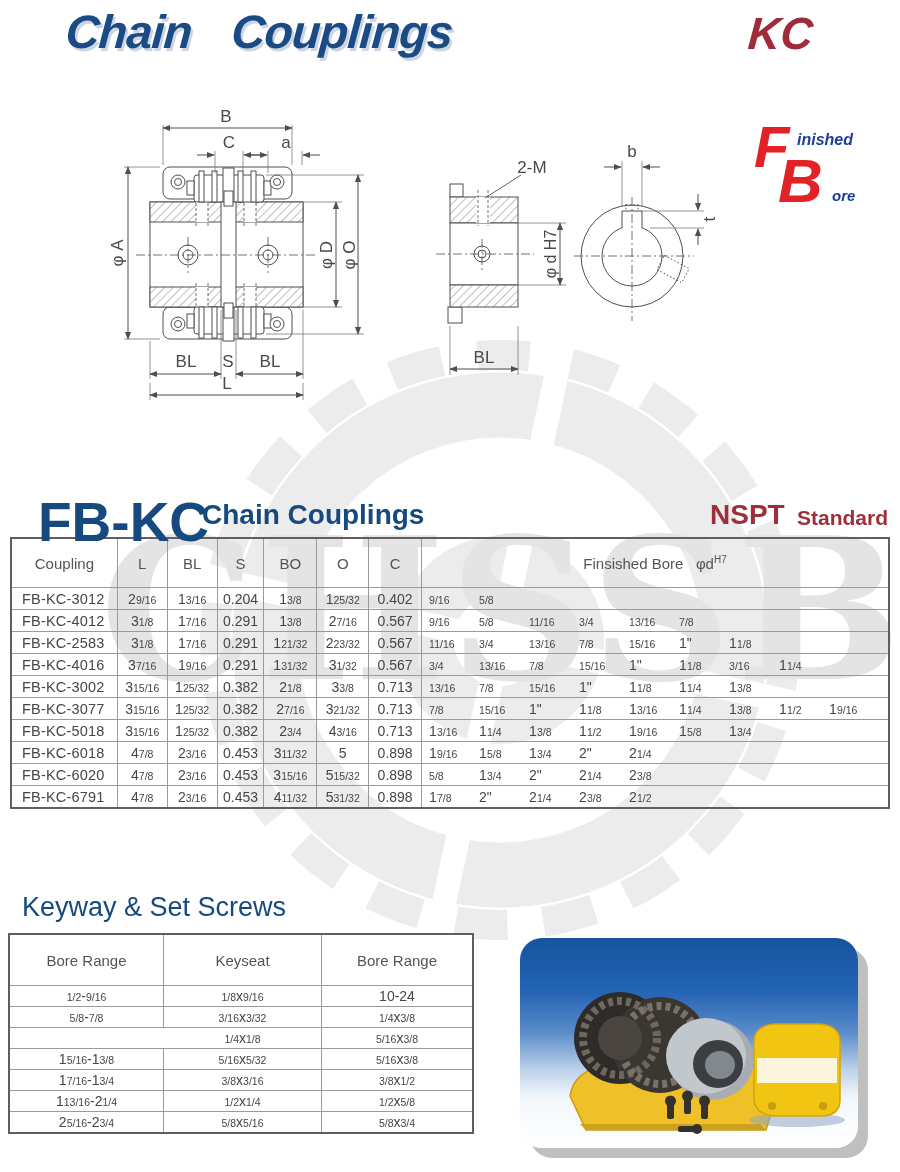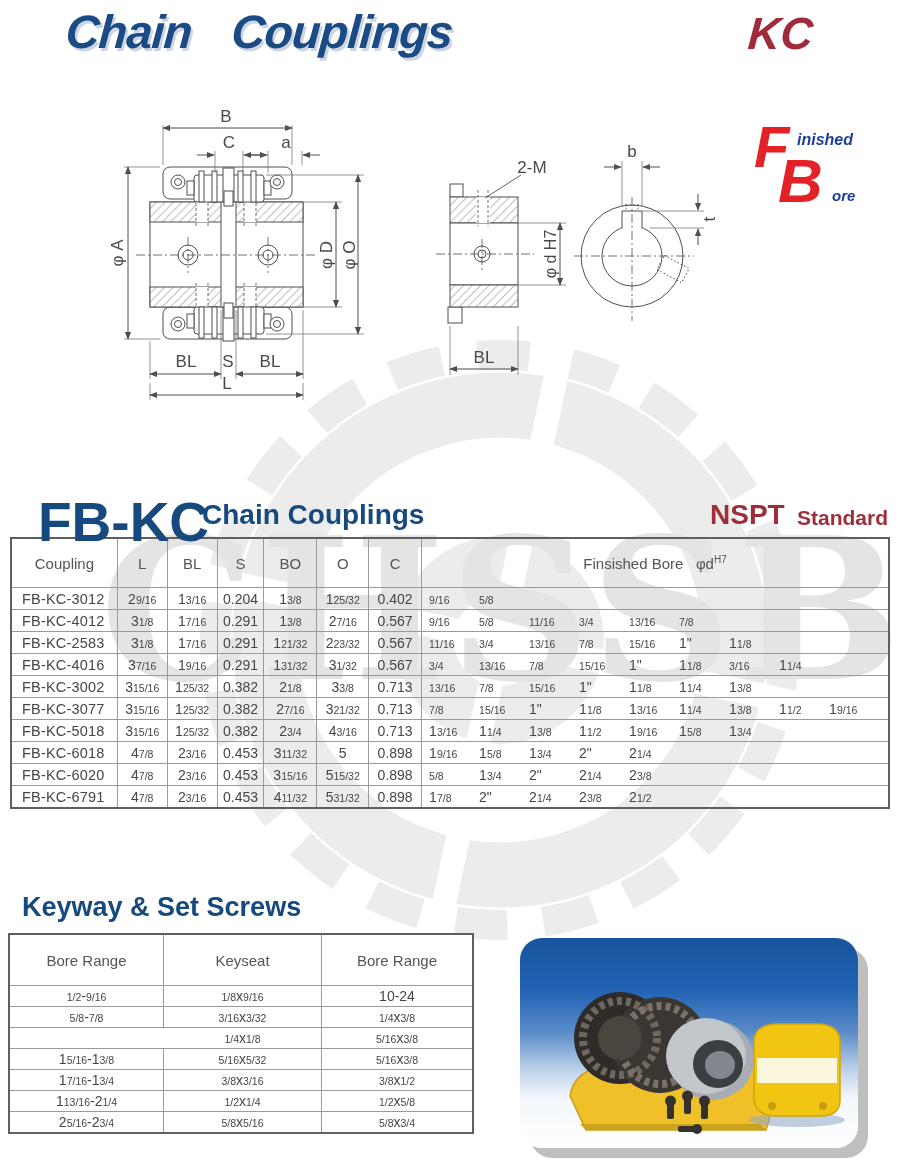--- a/index.html
+++ b/index.html
@@ -23,21 +23,21 @@
   .fb span{position:absolute;line-height:1;font-style:italic;}
   .fb .f{left:6px;top:0;font-size:58px;font-weight:900;color:#e32228;}
   .fb .in{left:49px;top:14px;font-size:16px;font-weight:800;color:#1e3f96;}
   .fb .b{left:30px;top:32px;font-size:62px;font-weight:900;color:#e32228;}
   .fb .ore{left:84px;top:70px;font-size:15px;font-weight:800;color:#1e3f96;}
   
   .sec-title{position:absolute;left:38px;top:490px;font-size:55px;font-weight:900;color:#16497e;z-index:2;}
   .sec-sub{position:absolute;left:202px;top:499px;font-size:28px;font-weight:800;color:#16497e;z-index:2;}
   .sec-brand{position:absolute;left:710px;top:499px;font-size:28px;font-weight:800;color:#9c2f3a;z-index:2;}
   .sec-std{position:absolute;left:797px;top:506px;font-size:21px;font-weight:700;color:#9c2f3a;z-index:2;}
-  .ktitle{position:absolute;left:22px;top:892px;font-size:27px;font-weight:700;color:#16497e;z-index:2;}
+  .ktitle{position:absolute;left:22px;top:892px;font-size:27px;font-weight:400;color:#16497e;z-index:2;}
   
   .mtable{position:absolute;left:10px;top:537px;width:880px;border:2px solid #5f5f5f;
           z-index:1;color:#464646;box-sizing:border-box;}
   .ktable{position:absolute;left:8px;top:933px;width:466px;border:2px solid #5f5f5f;
           background:#fff;z-index:1;color:#464646;box-sizing:border-box;}
   .trow{display:flex;align-items:stretch;height:21px;}
   .mtable .trow.head{height:48px;}
   .ktable .trow{height:20px;}
   .ktable .trow.head{height:50px;}
   .trow + .trow{border-top:1px solid #9a9a9a;}

